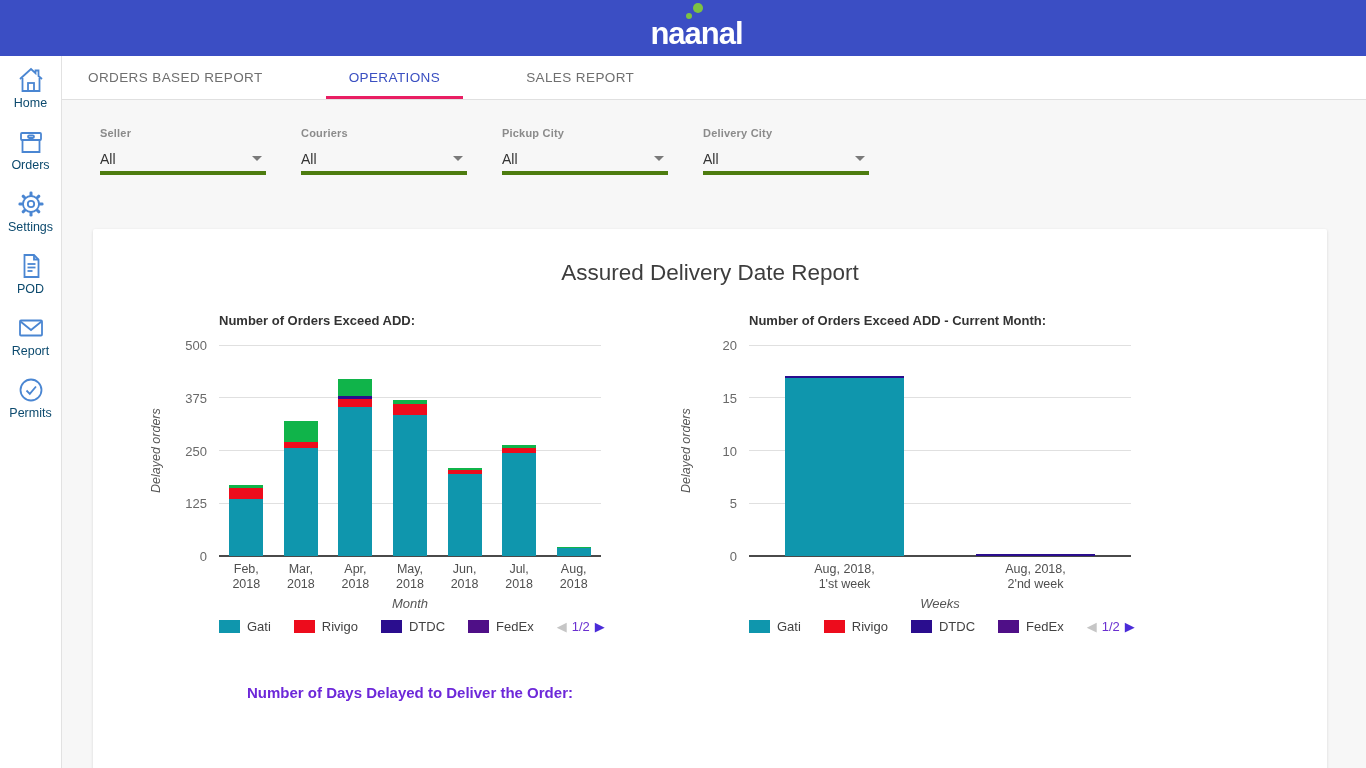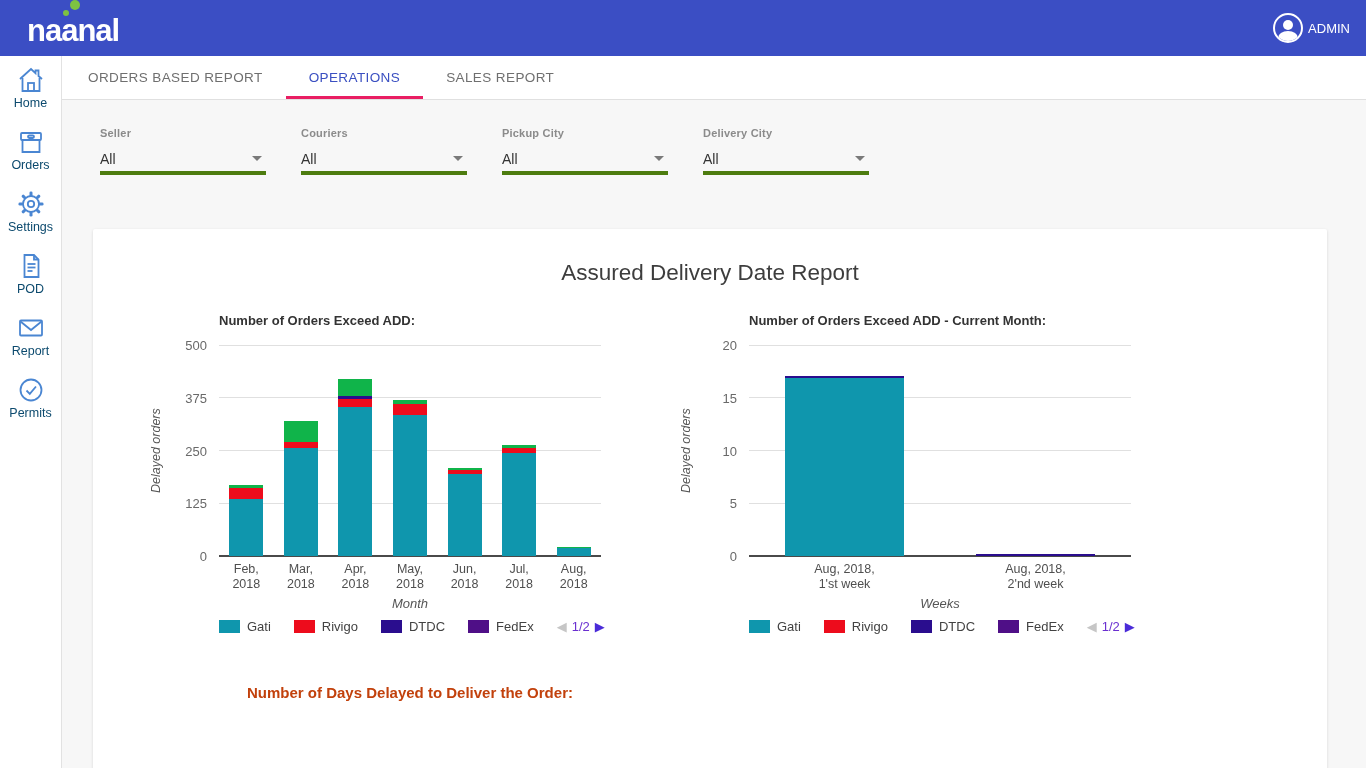--- a/index.html
+++ b/index.html
@@ -1,21 +1,21 @@
 <!DOCTYPE html>
 <html><head>
 <meta charset="utf-8">
 <style>
   * { margin:0; padding:0; box-sizing:border-box; }
   html,body { width:1366px; height:768px; overflow:hidden;
     font-family:"Liberation Sans", sans-serif; background:#f7f7f7; }
 
   
   .header { position:fixed; top:0; left:0; width:1366px; height:56px;
-    background:#3b4ec4; display:flex; align-items:center; z-index:20; }
+    background:#3b4ec4; display:flex; align-items:center; z-index:20;flex-direction:column; }
   .logo { position:relative; margin-left:27px; color:#ffffff; font-size:31px;
     font-weight:bold; letter-spacing:-1px; line-height:56px; padding-top:6px; }
   .logo .dot-big { position:absolute; top:3px; left:43px; width:10px; height:10px;
     border-radius:50%; background:#7dc242; }
   .logo .dot-small { position:absolute; top:13px; left:36px; width:6px; height:6px;
     border-radius:50%; background:#7dc242; }
   .user-area { margin-left:auto; margin-right:16px; display:flex; align-items:center;
     color:#ffffff; font-size:13px; cursor:pointer; }
   .avatar { width:30px; height:30px; border-radius:50%; border:2px solid #ffffff;
     position:relative; overflow:hidden; margin-right:5px; }
@@ -29,21 +29,21 @@
     background:#ffffff; border-right:1px solid #e2e2e2; z-index:10;
     display:flex; flex-direction:column; align-items:center; padding-top:9px; }
   .side-item { width:62px; height:62px; display:flex; flex-direction:column;
     align-items:center; justify-content:flex-start; cursor:pointer; color:#4a86d2; }
   .side-item svg { width:30px; height:30px; }
   .side-label { font-size:12.5px; color:#0c4a6e; margin-top:1px; }
 
   
   .tabbar { margin-left:62px; height:44px; background:#ffffff;
     border-bottom:1px solid #e0e0e0; display:flex; align-items:stretch;
-    padding-left:3px; margin-top:56px; }
+    padding-left:3px; margin-top:56px;gap:40px; }
   .tab { display:flex; align-items:center; padding:0 23px; font-size:13.5px;
     letter-spacing:0.4px; color:#6f6f6f; cursor:pointer; position:relative; }
   .tab.active { color:#3a4fc1; }
   .tab.active::after { content:""; position:absolute; left:0; right:0; bottom:0;
     height:3px; background:#e91e63; }
 
   
   .content { margin-left:62px; }
   .filters { display:flex; gap:35px; padding:27px 0 0 38px; }
   .filter { width:166px; }
@@ -80,21 +80,21 @@
   .legend { margin-left:73px; width:382px; display:flex; align-items:center; margin-top:8px; }
   .lg-item { display:flex; align-items:center; margin-right:23px; }
   .lg-item .sw { width:21px; height:13px; margin-right:7px; display:inline-block; }
   .lg-item span:last-child { font-size:13px; color:#424242; }
   .pager { margin-left:auto; display:flex; align-items:center; gap:5px; }
   .pg-prev { color:#c6c6c6; font-size:13px; cursor:pointer; }
   .pg-label { color:#6a2fd0; font-size:13px; }
   .pg-next { color:#4a2bd8; font-size:13px; cursor:pointer; }
 
   .bottom-heading { margin:50px 0 0 126px; width:382px; text-align:center;
-    font-size:15px; font-weight:bold; color:#c2410c; }
+    font-size:15px; font-weight:bold; color:#6d28d9; }
 </style>
 </head>
 <body>
 
 <div class="header">
   <div class="logo">
     <span>naanal</span>
     <span class="dot-big"></span>
     <span class="dot-small"></span>
   </div>

